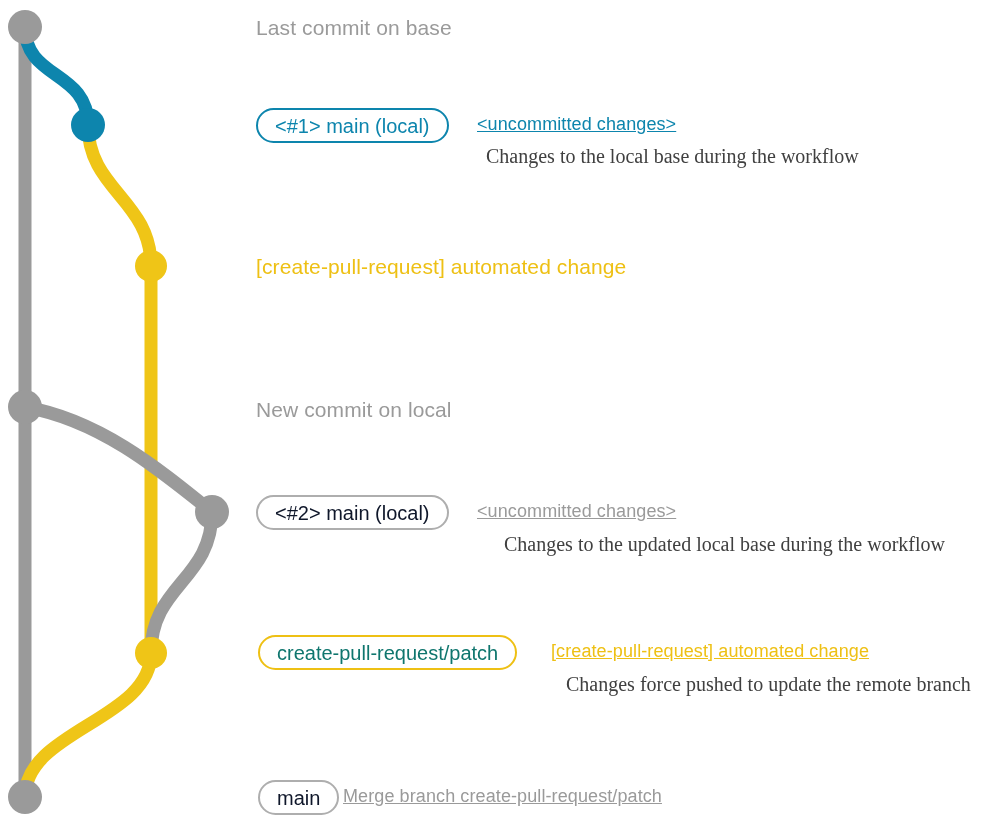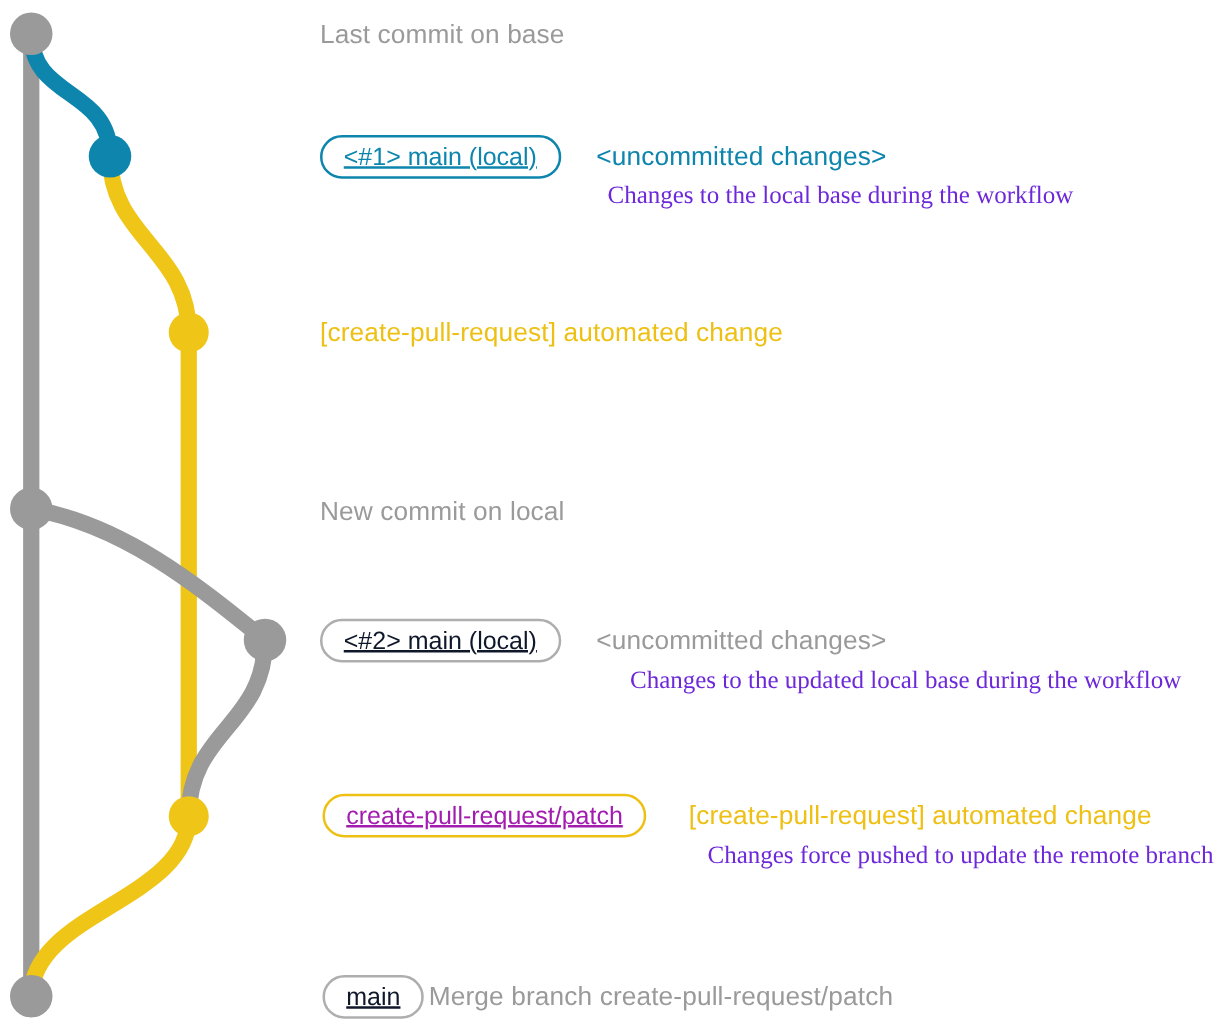--- a/index.html
+++ b/index.html
@@ -54,43 +54,43 @@
     box-sizing: border-box;
     border-radius: 999px;
     border-width: 2px;
     border-style: solid;
     background: #ffffff;
     font-size: 20px;
     line-height: 1;
     white-space: nowrap;
     padding: 0 17px;
     height: 35px;
-    text-decoration: underline;
   }
   .pill.teal   { border-color: #0d85ad; color: #0d85ad; }
   .pill.gray   { border-color: #aeaeae; color: #0f172a; }
-  .pill.yellow { border-color: #eec014; color: #a21caf; }
+  .pill.yellow { border-color: #eec014; color: #0f766e; }
 
   
   .subject {
     position: absolute;
-    font-size: 21px;
+    font-size: 18px;
     white-space: nowrap;
     letter-spacing: 0.1px;
+    text-decoration: underline;
   }
   .subject.teal   { color: #0d85ad; }
   .subject.gray   { color: #9a9a9a; }
   .subject.yellow { color: #eec014; }
 
   
   .caption {
     position: absolute;
     font-family: "Liberation Serif", serif;
     font-size: 20px;
-    color: #6d28d9;
+    color: #404040;
     white-space: nowrap;
   }
 </style>
 </head>
 <body>
 
 <svg id="graph-canvas" viewBox="0 0 981 827" width="981" height="827" xmlns="http://www.w3.org/2000/svg">
 
   <g fill="none" stroke-linecap="round" stroke-width="13">
 

